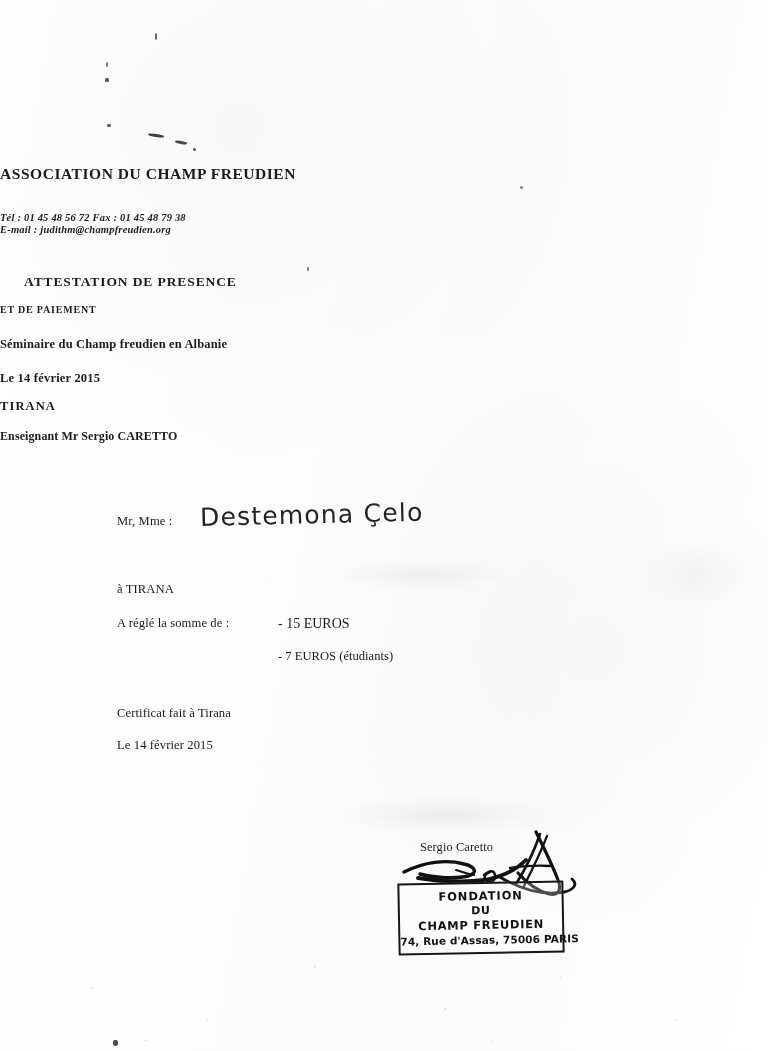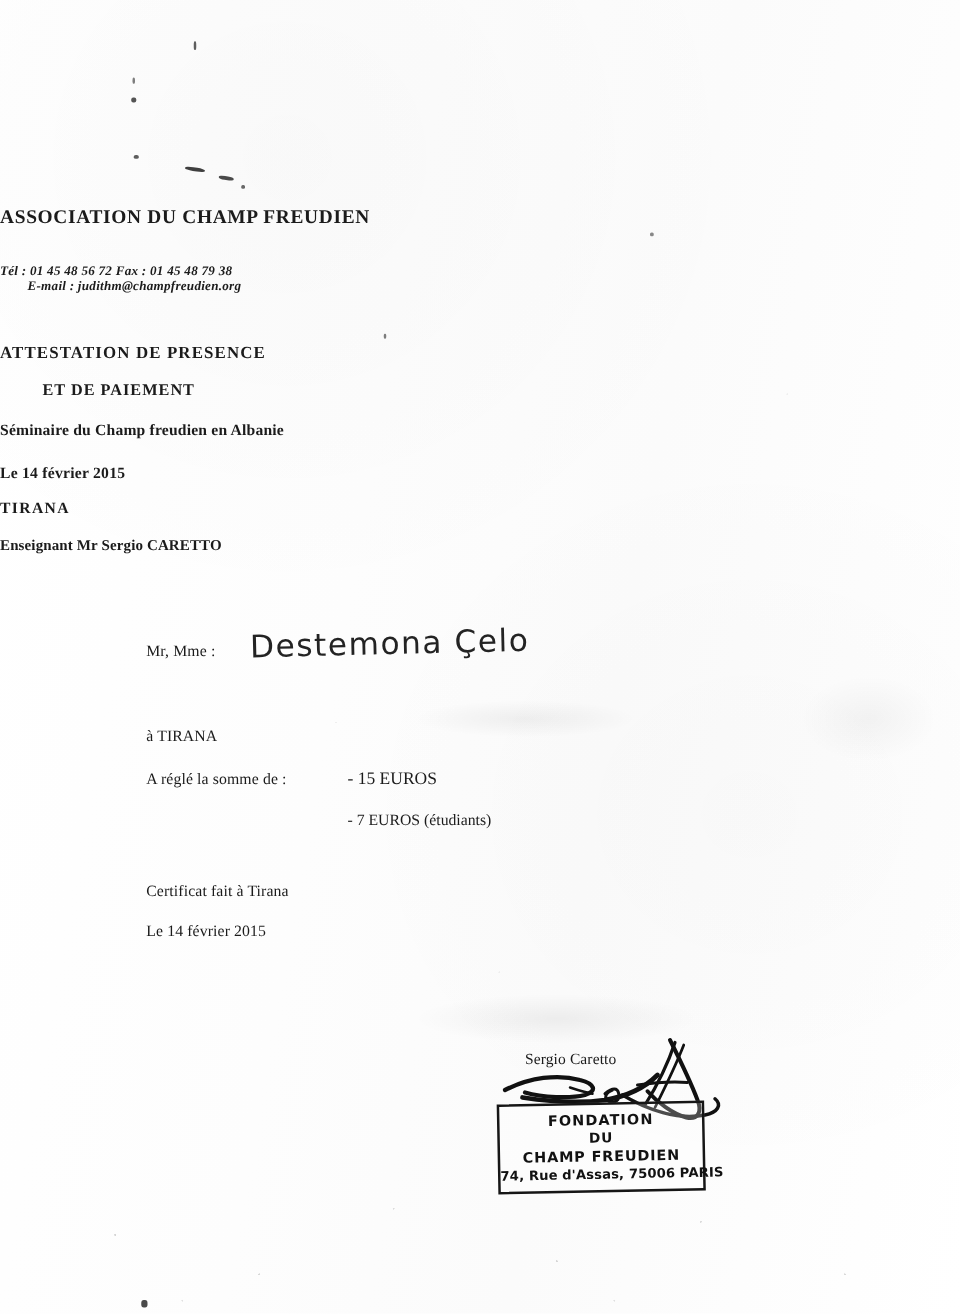--- a/index.html
+++ b/index.html
@@ -42,26 +42,26 @@
   
   #org-title{
     top:165px;font-size:15.5px;font-weight:700;letter-spacing:.55px;
   }
   .addr{
     font-family:"Liberation Serif", serif;
     font-style:italic;font-weight:700;font-size:10.5px;letter-spacing:.2px;
   }
   #addr1{top:200px;}
   #addr2{top:212px;}
-  #addr3{top:224px;padding-left:22px;}
+  #addr3{top:224px;}
 
   
   .hd{font-weight:700;}
-  #t1{top:274px;font-size:13.5px;letter-spacing:.9px;}
-  #t2{top:304px;font-size:13px;letter-spacing:.8px;padding-left:34px;}
+  #t1{top:274px;font-size:13.5px;letter-spacing:.9px;margin-left:24px;}
+  #t2{top:304px;font-size:10px;letter-spacing:.8px;}
   #t3{top:337px;font-size:12.5px;letter-spacing:.15px;}
   #t4{top:371px;font-size:12.5px;letter-spacing:.2px;}
   #t5{top:399px;font-size:12.5px;letter-spacing:1.1px;}
   #t6{top:429px;font-size:12px;letter-spacing:.1px;}
   #t7{top:446px;font-size:12px;letter-spacing:.1px;}
 
   
   .body-l{left:117px;font-size:12.6px;letter-spacing:.1px;}
   #lbl-name{top:514px;}
   #p1{top:553px;}

